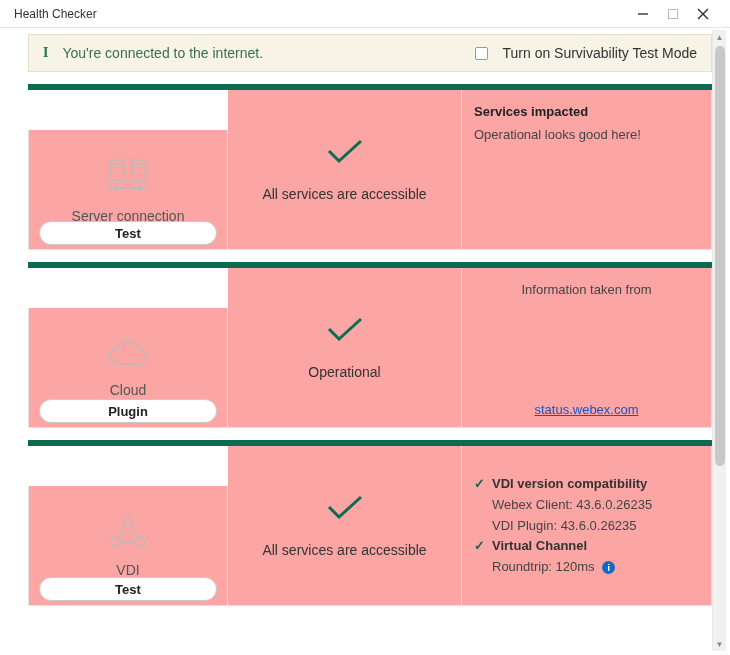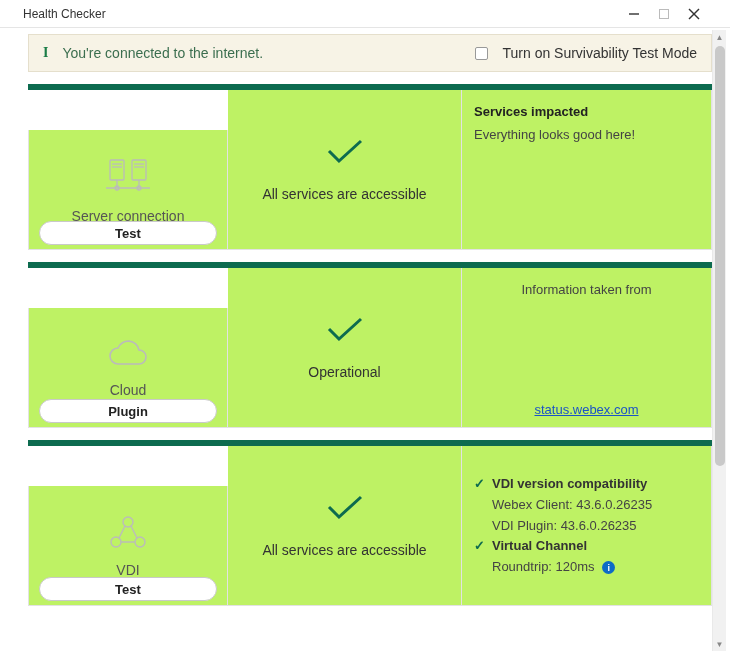--- a/index.html
+++ b/index.html
@@ -10,21 +10,21 @@
     font-size: 13px;
     background: #fff;
     color: #333;
     overflow: hidden;
     position: relative;
   }
   .titlebar {
     height: 28px;
     display: flex;
     align-items: center;
-    padding: 0 23px;
+    padding: 0 14px;
     border-bottom: 1px solid #e5e5e5;
     font-size: 12px;
     color: #333;
   }
   .titlebar .title { flex: 1; }
   .win-controls { display: flex; gap: 18px; align-items: center; padding-right: 6px;}
   .win-btn { width: 14px; height: 14px; display:flex; align-items:center; justify-content:center; cursor:pointer; color:#333;}
   .win-btn svg { width: 12px; height: 12px; }
   .win-btn.max { border:1px solid #bbb; width:10px; height:10px; }
   .content {
@@ -84,21 +84,21 @@
     border-top: 6px solid #0d6b4f;
   }
   .panel-body {
     display:flex;
     min-height: 160px;
   }
   .col {
     flex:1;
     border:1px solid #e2e2e2;
     border-top:none;
-    background:#bef264;
+    background:#fca5a5;
     display:flex;
     flex-direction:column;
     align-items:center;
     justify-content:center;
     padding: 10px 12px;
     position:relative;
   }
   .col + .col { border-left:none; }
   .col.left { flex: 0 0 200px; margin-top: 40px; }
   .col.right{ align-items:flex-start; justify-content:flex-start; padding-top:14px; flex:0 0 250px;}
@@ -188,21 +188,21 @@
       <div class="col">
         <div class="check-icon">
           <svg viewBox="0 0 40 28">
               <polyline points="4,14 14,24 36,4"></polyline>
             </svg>
         </div>
         <div class="mid-text">All services are accessible</div>
       </div>
       <div class="col right">
         <h4>Services impacted</h4>
-        <div class="plain">Everything looks good here!</div>
+        <div class="plain">Operational looks good here!</div>
       </div>
     </div>
   </div>
 
   <div class="panel">
     <div class="panel-body">
       <div class="col left">
         <div class="icon-wrap">
           <svg width="48" height="34" viewBox="0 0 48 34" fill="none" stroke="#bbb" stroke-width="1.6">
             <path d="M14 26 a8 8 0 0 1 0-16 a11 11 0 0 1 21 2 a7 7 0 0 1 0 14 Z"></path>

